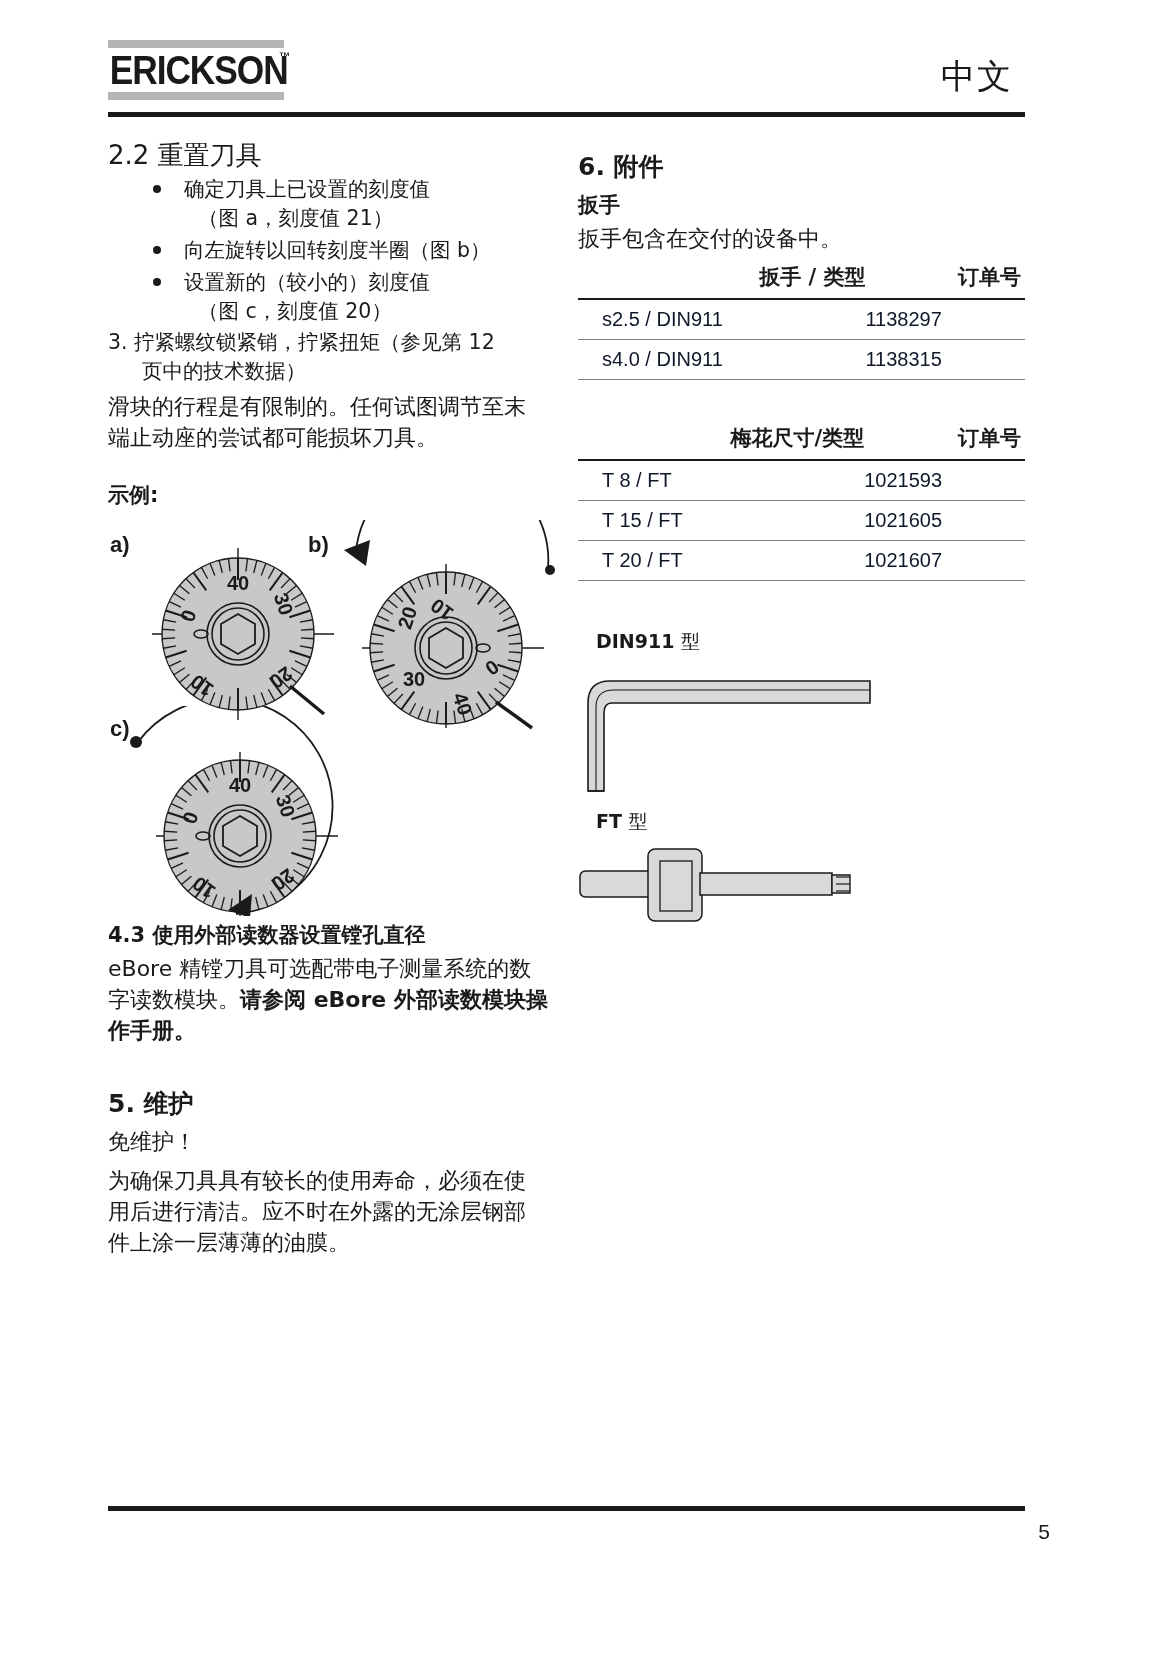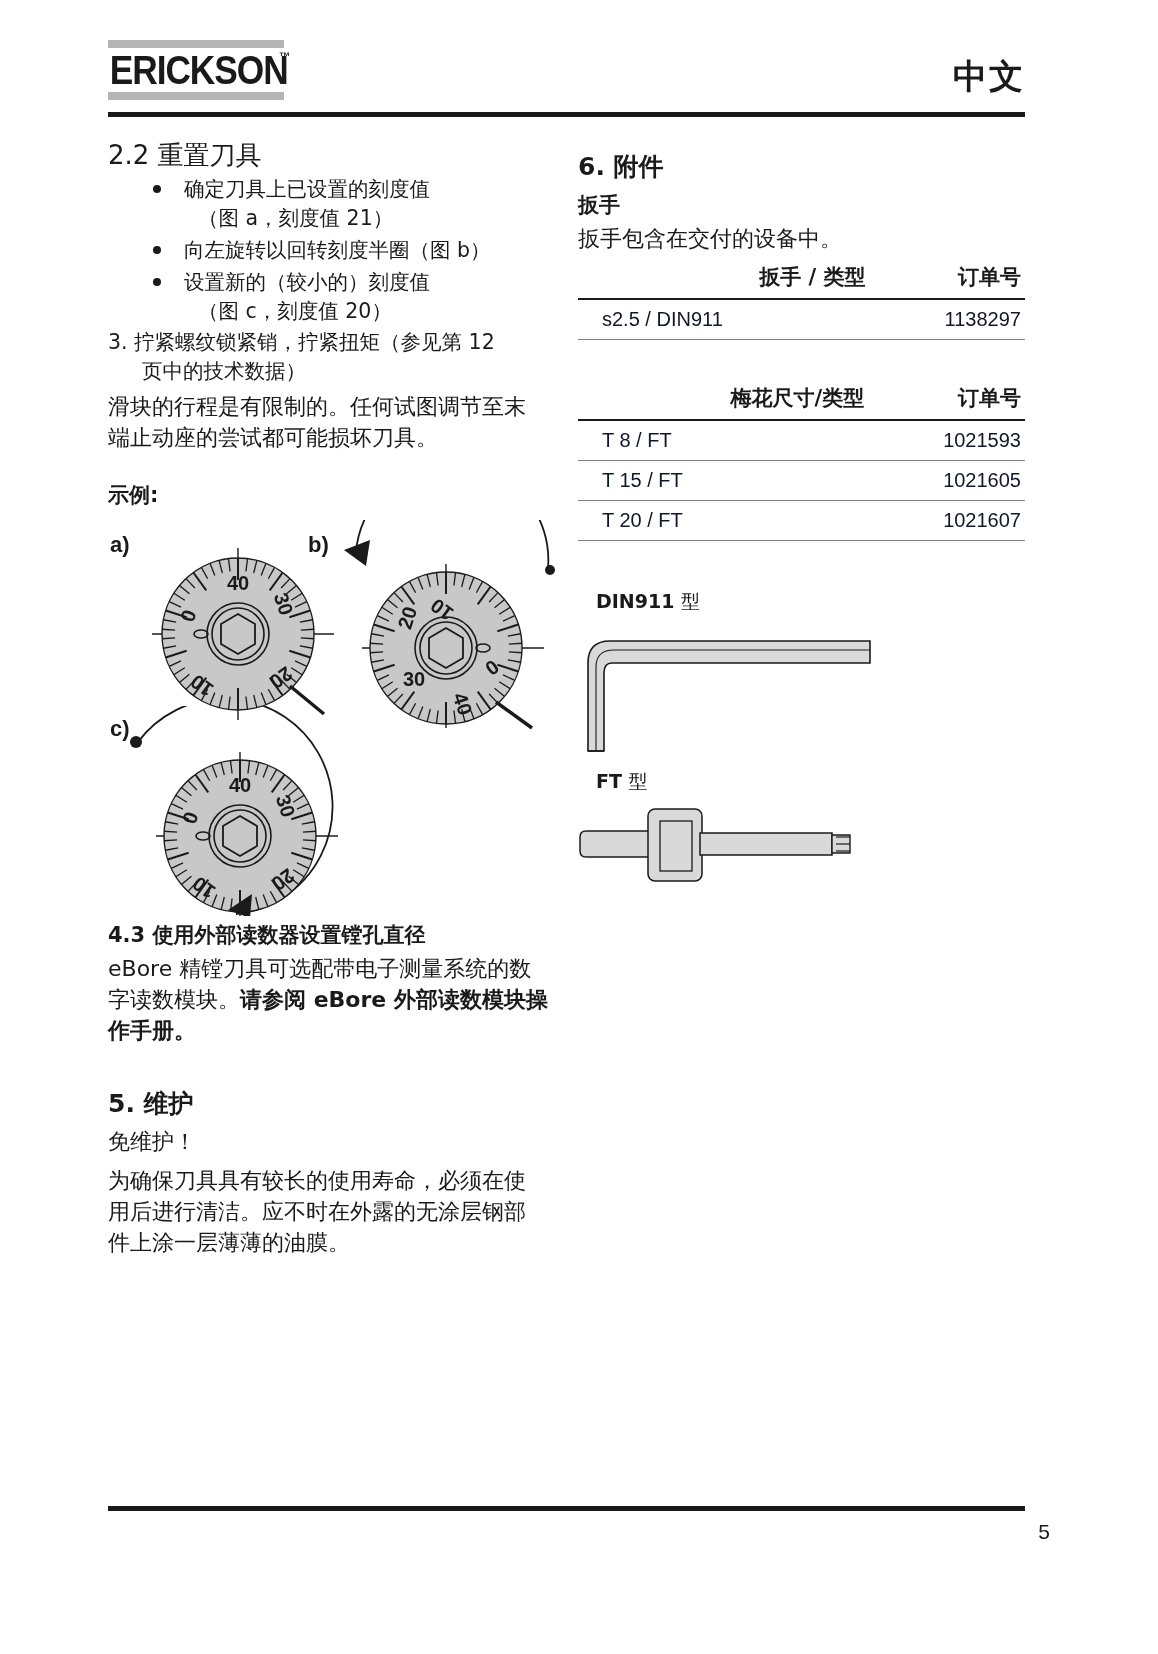--- a/index.html
+++ b/index.html
@@ -61,28 +61,27 @@
     position: absolute;
     right: -6px;
     top: 10px;
     font-size: 11px;
     font-weight: 700;
     letter-spacing: 0;
     transform: scaleX(1);
   }
   .lang-label {
     position: absolute;
-    right: 0;
+    right: 12px;
     top: 28px;
     font-size: 34px;
     line-height: 40px;
     font-family: "DejaVu Sans", sans-serif;
     color: #1a1a1a;
     letter-spacing: 2px;
-    font-weight: bold;
   }
   .header-rule {
     position: absolute;
     left: 108px;
     top: 112px;
     width: 917px;
     height: 5px;
     background: #1a1a1a;
   }
 
@@ -187,21 +186,21 @@
     padding-left: 0;
   }
   .acc-table td {
     font-size: 20px;
     padding: 8px 0 8px 24px;
     border-bottom: 1.6px solid #808080;
     color: #0f172a;
     font-family: "Liberation Sans", sans-serif;
   }
   .acc-table td.num {
-    text-align: right;
+    text-align: left;
     padding-right: 4px;
     padding-left: 0;
   }
   .acc-table tr:last-child td {
     border-bottom: 1.6px solid #808080;
   }
 
   
   .fig-label {
     font-size: 19px;
@@ -557,20 +556,24 @@
         <tr>
           <th class="cn">扳手 / 类型</th>
           <th class="num cn">订单号</th>
         </tr>
       </thead>
       <tbody>
         <tr>
           <td>s2.5 / DIN911</td>
           <td class="num">1138297</td>
         </tr>
+        <tr>
+          <td>s4.0 / DIN911</td>
+          <td class="num">1138315</td>
+        </tr>
       </tbody>
     </table>
 
     <div style="height:34px"></div>
 
     <table class="acc-table">
       <thead>
         <tr>
           <th class="cn">梅花尺寸/类型</th>
           <th class="num cn">订单号</th>

